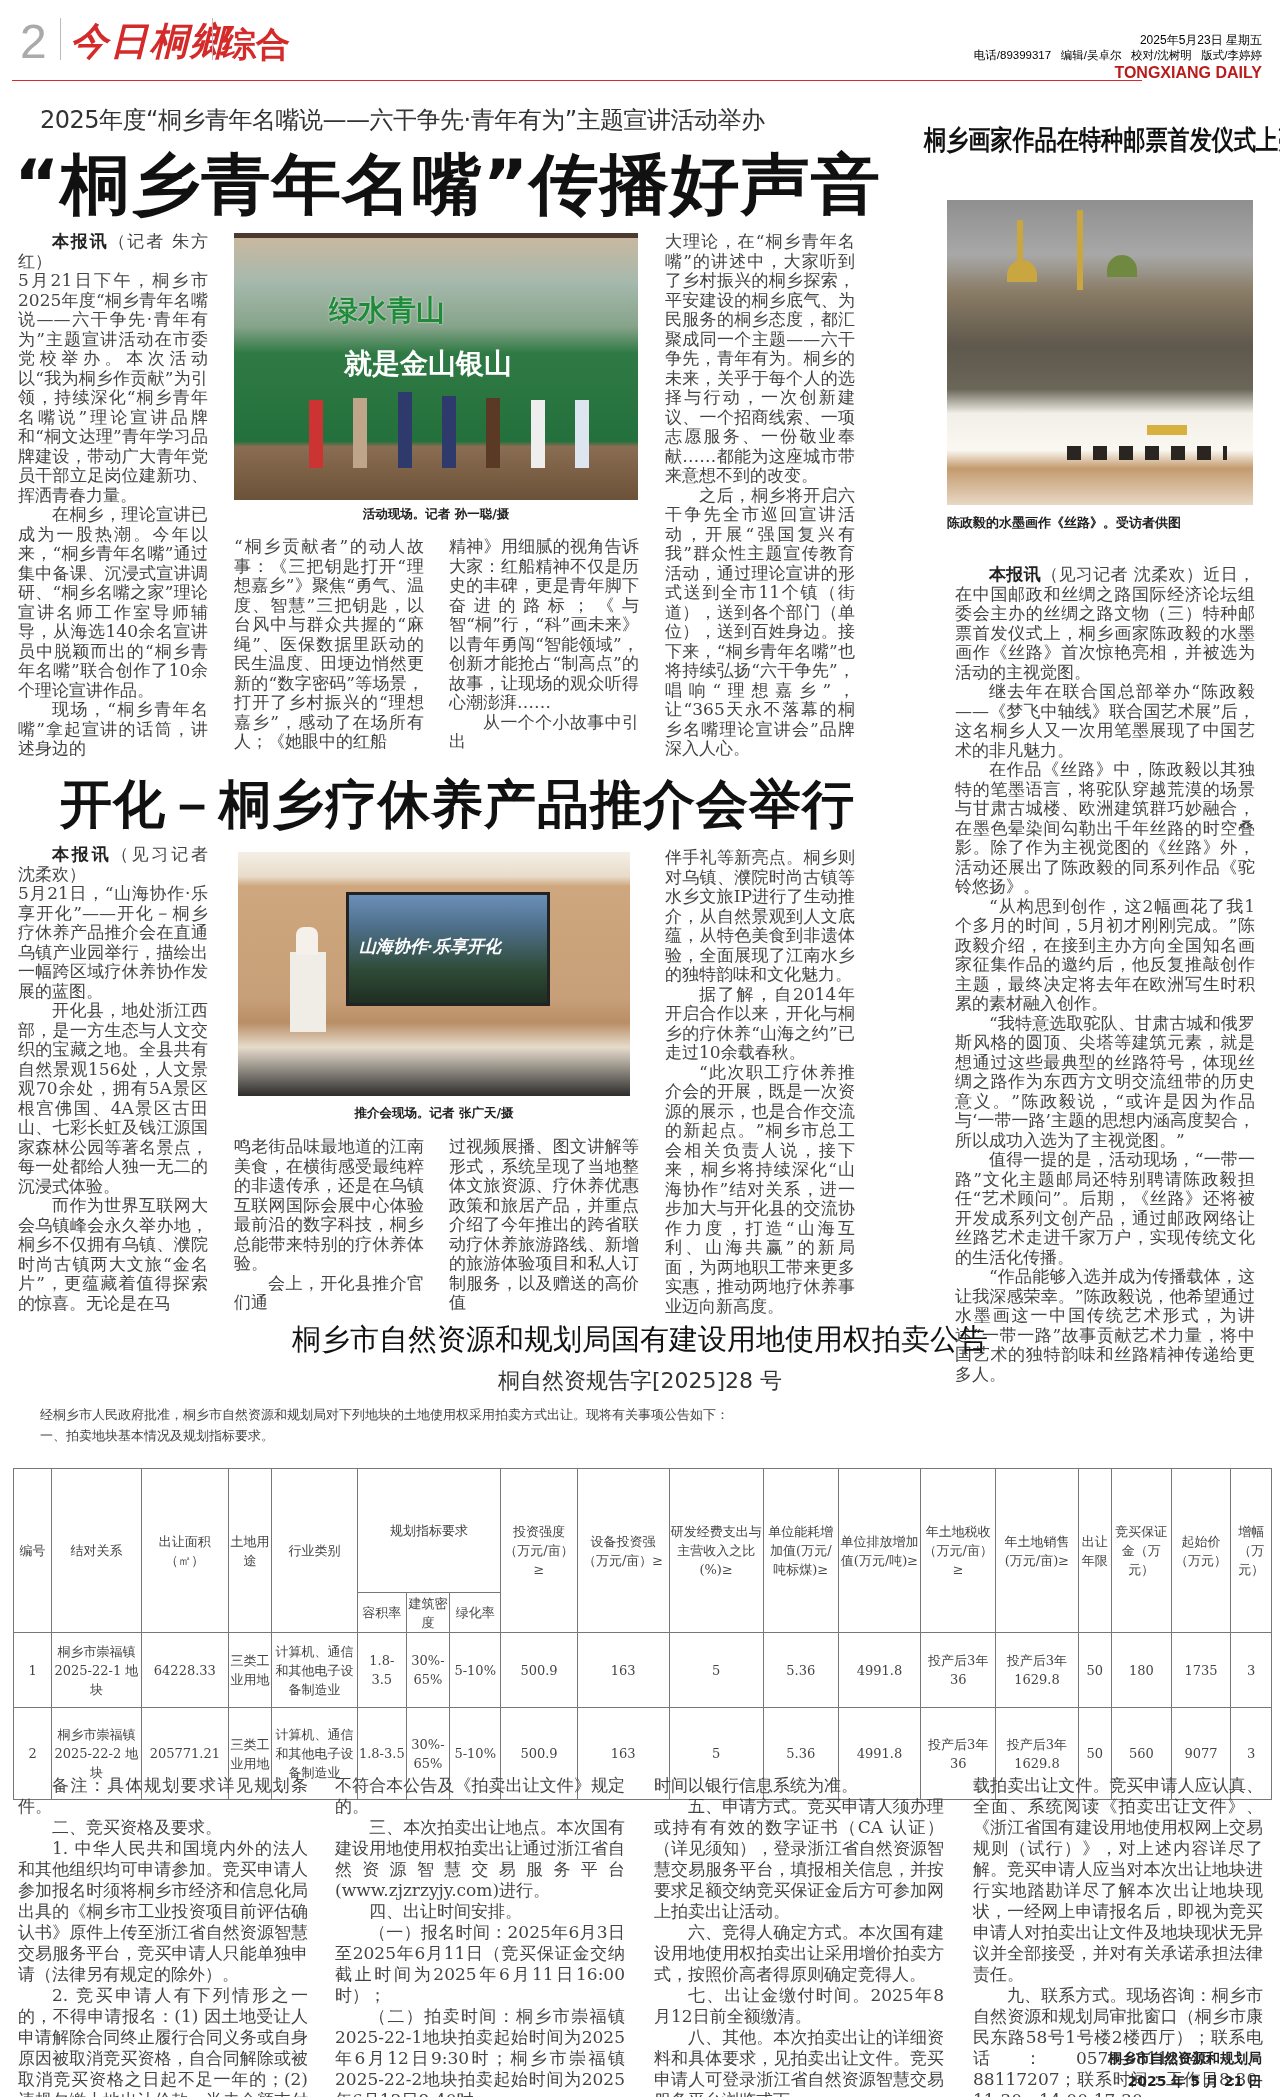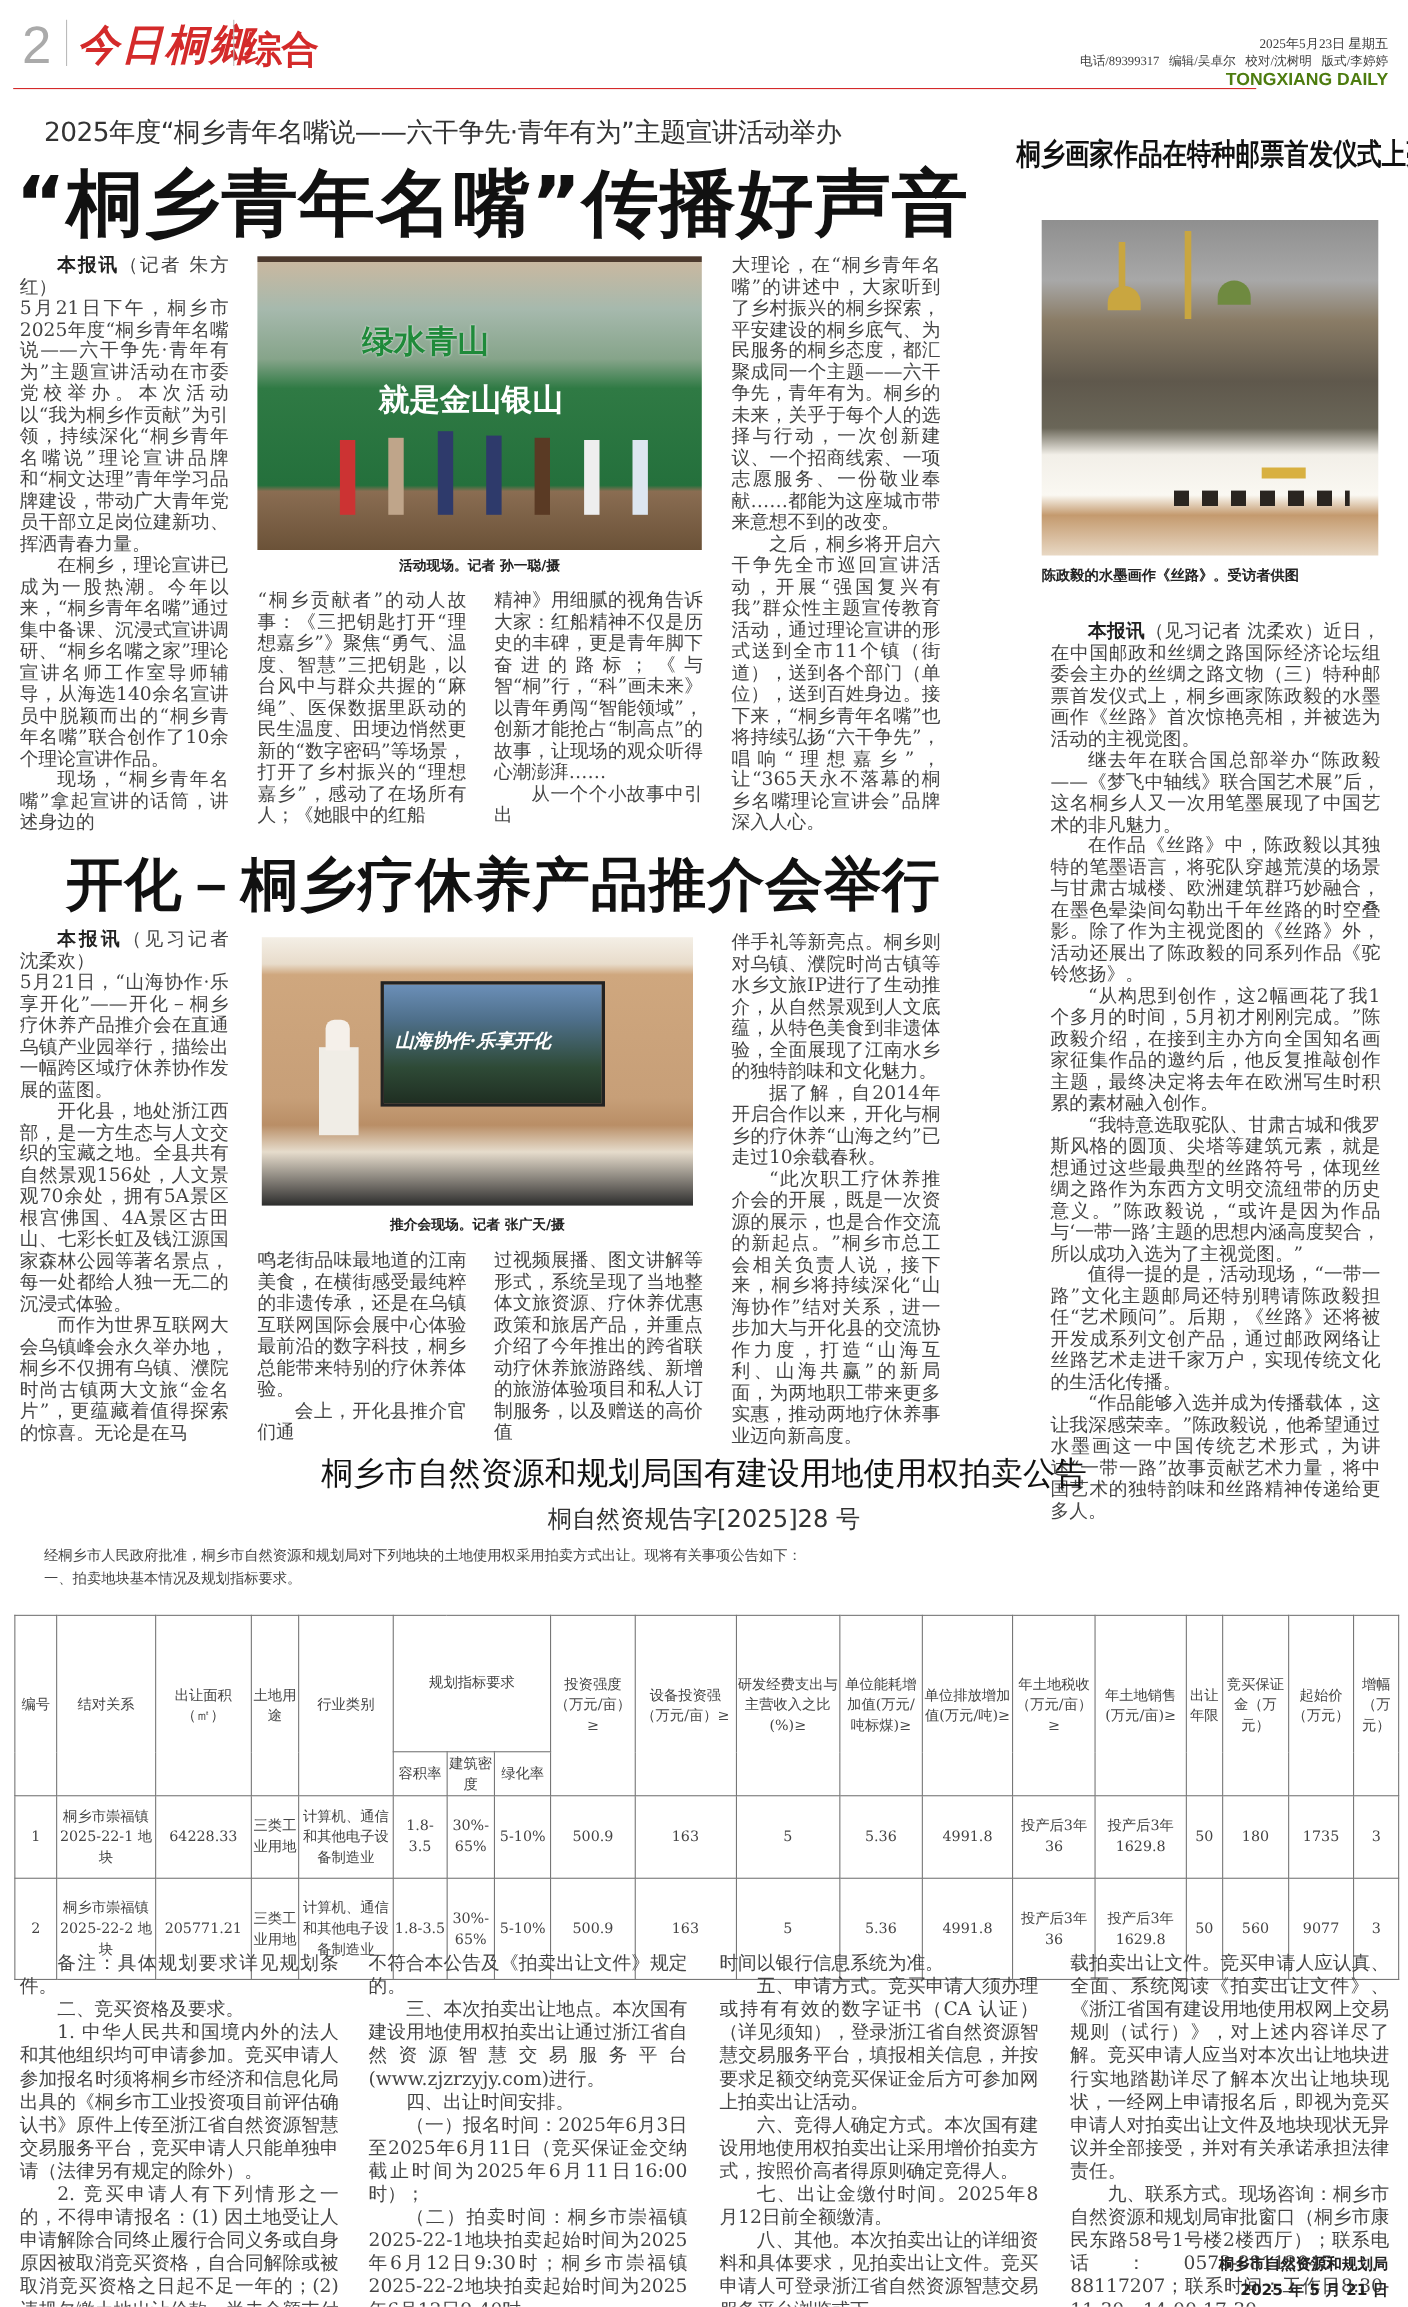--- a/index.html
+++ b/index.html
@@ -2,23 +2,23 @@
 <html><head>
 <meta charset="utf-8">
 <style>
 *{box-sizing:border-box;margin:0;padding:0}
 body{width:1280px;height:2097px;background:#fff;position:relative;overflow:hidden;font-family:"DejaVu Serif","Liberation Serif",serif;color:#333}
 .abs{position:absolute}
 .masthead-num{left:20px;top:18px;font-family:"Liberation Sans",sans-serif;font-size:48px;color:#aaa;line-height:1}
 .vbar{width:1px;background:#bbb}
 .logo{left:70px;top:16px;font-family:"DejaVu Serif",serif;font-size:38px;color:#d42a2a;font-style:italic;font-weight:bold;letter-spacing:2px}
 .section{left:222px;top:22px;font-family:"DejaVu Sans",sans-serif;font-size:34px;color:#d42a2a;font-weight:bold}
-.hdr-right{right:18px;text-align:left;font-family:Liberation Serif, serif;color:#404040}
+.hdr-right{right:18px;text-align:left;font-family:Liberation Sans, sans-serif;color:#000000}
 .redline{left:12px;top:80px;width:1130px;height:1px;background:#d42a2a}
-.daily{right:18px;top:64px;color:#4d7c0f;font-family:"Liberation Sans",sans-serif;font-weight:bold;font-size:16px}
+.daily{right:18px;top:64px;color:#b91c1c;font-family:"Liberation Sans",sans-serif;font-weight:bold;font-size:16px}
 .kicker{left:40px;top:104px;font-family:"DejaVu Sans",sans-serif;font-size:24px;color:#333;letter-spacing:-.5px}
 .headline{left:14px;top:140px;font-family:"DejaVu Sans",sans-serif;font-size:66px;font-weight:900;color:#111;letter-spacing:1px;transform:scaleX(1.05);transform-origin:left}
 .side-headline{left:924px;top:122px;font-family:"DejaVu Sans",sans-serif;font-size:27px;font-weight:bold;color:#111;transform:scaleX(.82);transform-origin:left;white-space:nowrap}
 .col{font-size:17px;line-height:19.5px;color:#444;text-align:justify}
 .col p{text-indent:2em}
 .col p.noind{text-indent:0}
 .col b{color:#222}
 .photo{overflow:hidden}
 .caption{font-family:"DejaVu Sans",sans-serif;font-size:12.5px;color:#222;font-weight:bold;text-align:center}
 .h2{font-family:"DejaVu Sans",sans-serif;font-size:52px;font-weight:900;color:#111;letter-spacing:1px}

